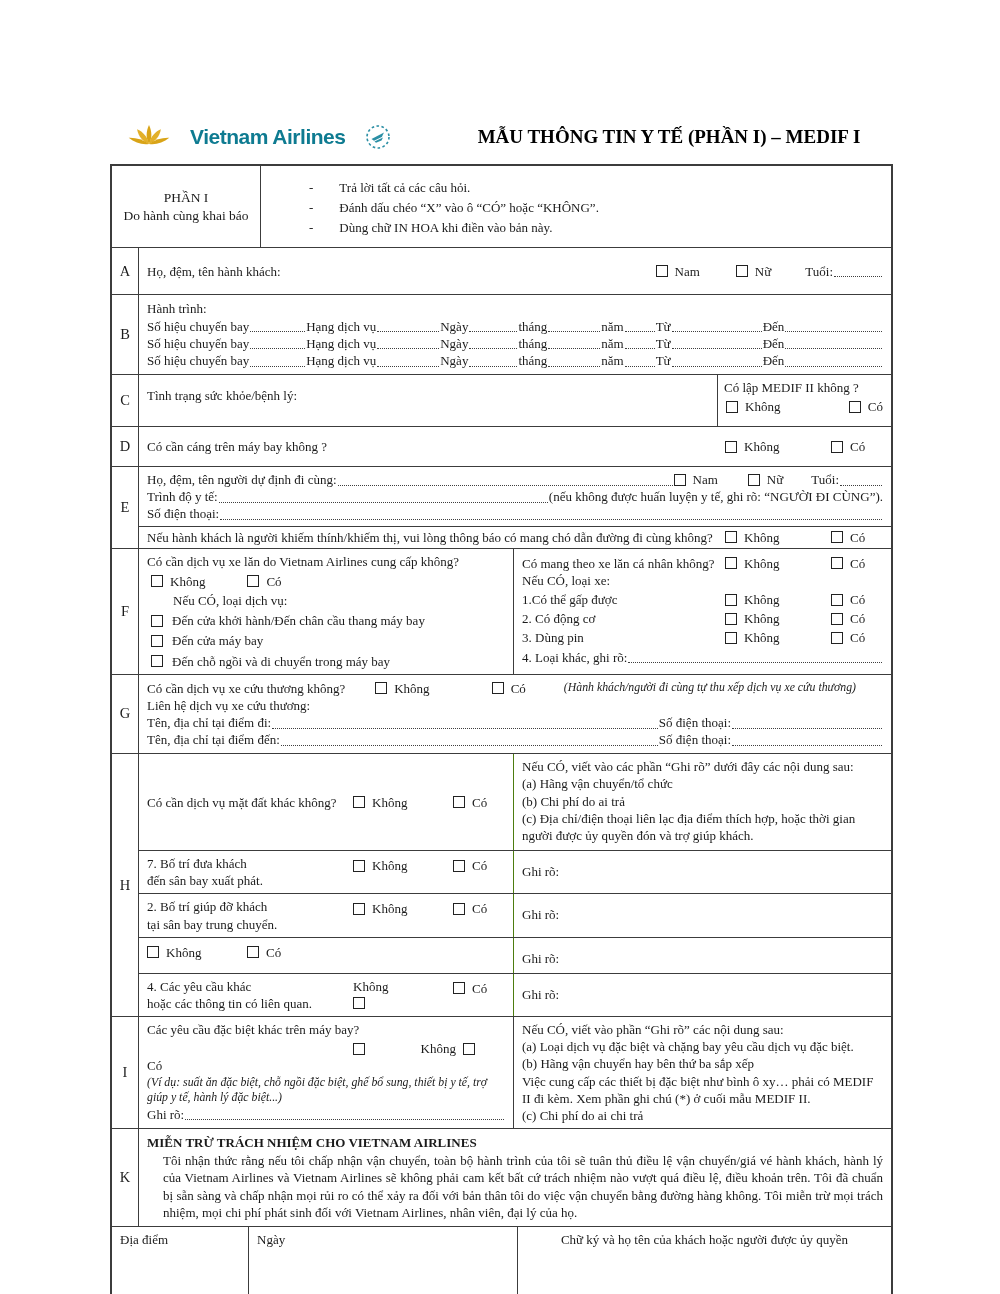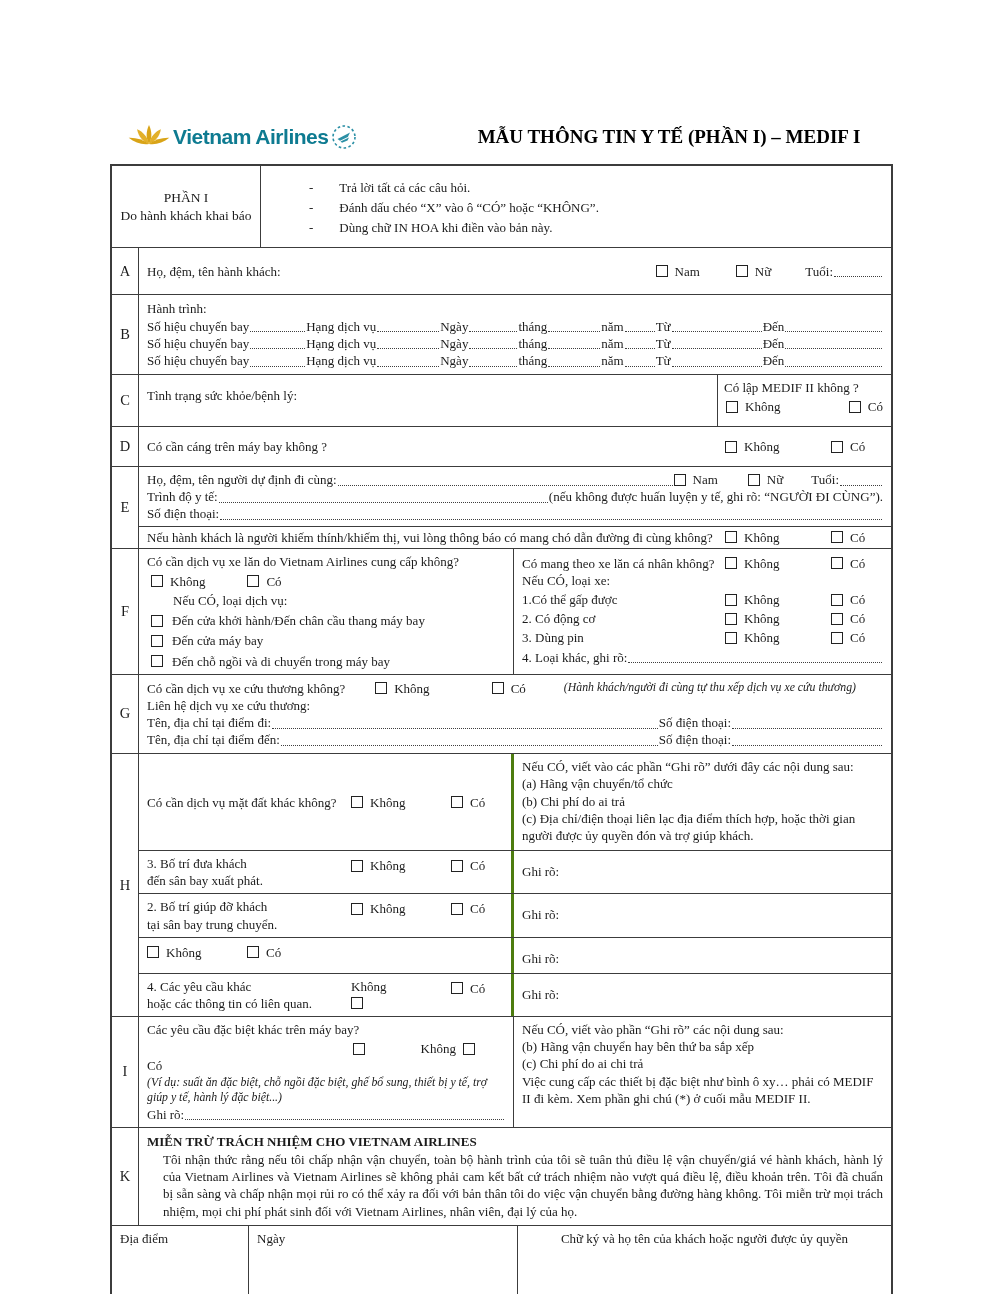--- a/index.html
+++ b/index.html
@@ -2,21 +2,21 @@
 <html><head>
 <meta charset="utf-8">
 <style>
   * { box-sizing: border-box; margin: 0; padding: 0; }
   body { background: #ffffff; font-family: "Liberation Serif", serif; color: #1b1b1b; }
   .page { position: relative; width: 1000px; height: 1294px; background: #fff; overflow: hidden; }
   .content { position: absolute; left: 110px; top: 122px; width: 783px; }
 
   
   .header { display: flex; align-items: center; justify-content: space-between; padding: 0 4px 0 18px; margin-bottom: 12px; }
-  .brand { display: flex; align-items: center; gap: 3px; text-align: center; }
+  .brand { display: flex; align-items: center; gap: 20px; text-align: center; }
   .brandname { font-family: "Liberation Sans", sans-serif; font-weight: bold; font-size: 21px; color: #0e7b91; letter-spacing: -0.5px; }
   .title { width: 440px; text-align: center; font-weight: bold; font-size: 19px; color: #000; }
 
   
   .formtable { border: 2px solid #3c3c3c; width: 100%; font-size: 13px; line-height: 1.32; }
   .trow { display: flex; border-top: 1px solid #3c3c3c; align-items: stretch; }
   .trow:first-child { border-top: none; }
   .letter { width: 27px; flex: 0 0 27px; display: flex; align-items: center; justify-content: center; border-right: 1px solid #3c3c3c; font-size: 14.5px; }
   .cell { flex: 1; padding: 5px 8px; min-width: 0; }
   .cell0 { flex: 1; min-width: 0; display: flex; flex-direction: column; }
@@ -70,21 +70,21 @@
   .opt { display: flex; align-items: center; gap: 9px; margin-top: 3px; padding-left: 4px; }
   .indent { padding-left: 26px; }
 
   .frline { display: flex; align-items: center; margin-top: 2px; }
   .frline .txt { flex: 1; min-width: 0; }
 
   
   .hwrap { flex: 1; display: flex; flex-direction: column; min-width: 0; }
   .hrow { display: flex; flex: 1; border-top: 1px solid #3c3c3c; }
   .hrow:first-child { border-top: none; }
-  .hrow-left { flex: 1; border-right: 3px solid #4d7c0f; padding: 4px 8px; display: flex; align-items: flex-start; min-width: 0; }
+  .hrow-left { flex: 1; border-right: 1px solid #4d7c0f; padding: 4px 8px; display: flex; align-items: flex-start; min-width: 0; }
   .hrow-right { flex: 0 0 377px; padding: 6px 8px; }
   .h0-left { align-items: center; }
   .htext { flex: 1; min-width: 0; }
   .stack { flex-direction: column; align-items: flex-start; gap: 2px; }
   .ghiro { display: inline-block; margin-top: 6px; }
 
   .it { font-style: italic; }
   .small { font-size: 11.8px; }
 
   
@@ -119,21 +119,21 @@
         </svg>
       </div>
       <div class="title">MẪU THÔNG TIN Y TẾ (PHẦN I) – MEDIF I</div>
     </div>
 
     <div class="formtable">
 
       <div class="trow r-intro">
         <div class="partcell">
           <div>PHẦN I</div>
-          <div>Do hành khách khai báo</div>
+          <div>Do hành cùng khai báo</div>
         </div>
         <div class="instr">
           <div class="bl">
             <span>-</span>
             <span>Trả lời tất cả các câu hỏi.</span>
           </div>
           <div class="bl">
             <span>-</span>
             <span>Đánh dấu chéo “X” vào ô “CÓ” hoặc “KHÔNG”.</span>
           </div>
@@ -426,21 +426,21 @@
               <div>Nếu CÓ, viết vào các phần “Ghi rõ” dưới đây các nội dung sau:</div>
               <div>(a) Hãng vận chuyển/tổ chức</div>
               <div>(b) Chi phí do ai trả</div>
               <div>(c) Địa chỉ/điện thoại liên lạc địa điểm thích hợp, hoặc thời gian người được ủy quyền đón và trợ giúp khách.</div>
             </div>
           </div>
 
           <div class="hrow">
             <div class="hrow-left">
               <span class="htext">
-                <div>3. Bố trí đưa khách</div>
+                <div>7. Bố trí đưa khách</div>
                 <div>đến sân bay xuất phát.</div>
               </span>
               <span class="g-no" style="flex-basis:100px; margin-top:2px;">
                 <span class="cb"></span>
                 <span>Không</span>
               </span>
               <span class="g-yes" style="margin-top:2px;">
                 <span class="cb"></span>
                 <span>Có</span>
               </span>
@@ -519,23 +519,24 @@
           </div>
           <div>Có</div>
           <div class="it small">(Ví dụ: suất ăn đặc biệt, chỗ ngồi đặc biệt, ghế bổ sung, thiết bị y tế, trợ giúp y tế, hành lý đặc biệt...)</div>
           <div class="ln">
             <span>Ghi rõ:</span>
             <span class="ld grow"></span>
           </div>
         </div>
         <div class="split-right">
           <div>Nếu CÓ, viết vào phần “Ghi rõ” các nội dung sau:</div>
+          <div>(a) Loại dịch vụ đặc biệt và chặng bay yêu cầu dịch vụ đặc biệt.</div>
           <div>(b) Hãng vận chuyển hay bên thứ ba sắp xếp</div>
+          <div>Việc cung cấp các thiết bị đặc biệt như bình ô xy… phải có MEDIF II đi kèm. Xem phần ghi chú (*) ở cuối mẫu MEDIF II.</div>
           <div>(c) Chi phí do ai chi trả</div>
-          <div>Việc cung cấp các thiết bị đặc biệt như bình ô xy… phải có MEDIF II đi kèm. Xem phần ghi chú (*) ở cuối mẫu MEDIF II.</div>
         </div>
       </div>
 
       <div class="trow r-k">
         <div class="letter">K</div>
         <div class="cell">
           <div class="ktitle">MIỄN TRỪ TRÁCH NHIỆM CHO VIETNAM AIRLINES</div>
           <div class="kbody">Tôi nhận thức rằng nếu tôi chấp nhận vận chuyển, toàn bộ hành trình của tôi sẽ tuân thủ điều lệ vận chuyển/giá vé hành khách, hành lý của Vietnam Airlines và Vietnam Airlines sẽ không phải cam kết bất cứ trách nhiệm nào vượt quá điều lệ, điều khoản trên. Tôi đã chuẩn bị sẵn sàng và chấp nhận mọi rủi ro có thể xảy ra đối với bản thân tôi do việc vận chuyển bằng đường hàng không. Tôi miễn trừ mọi trách nhiệm, mọi chi phí phát sinh đối với Vietnam Airlines, nhân viên, đại lý của họ.</div>
         </div>
       </div>

